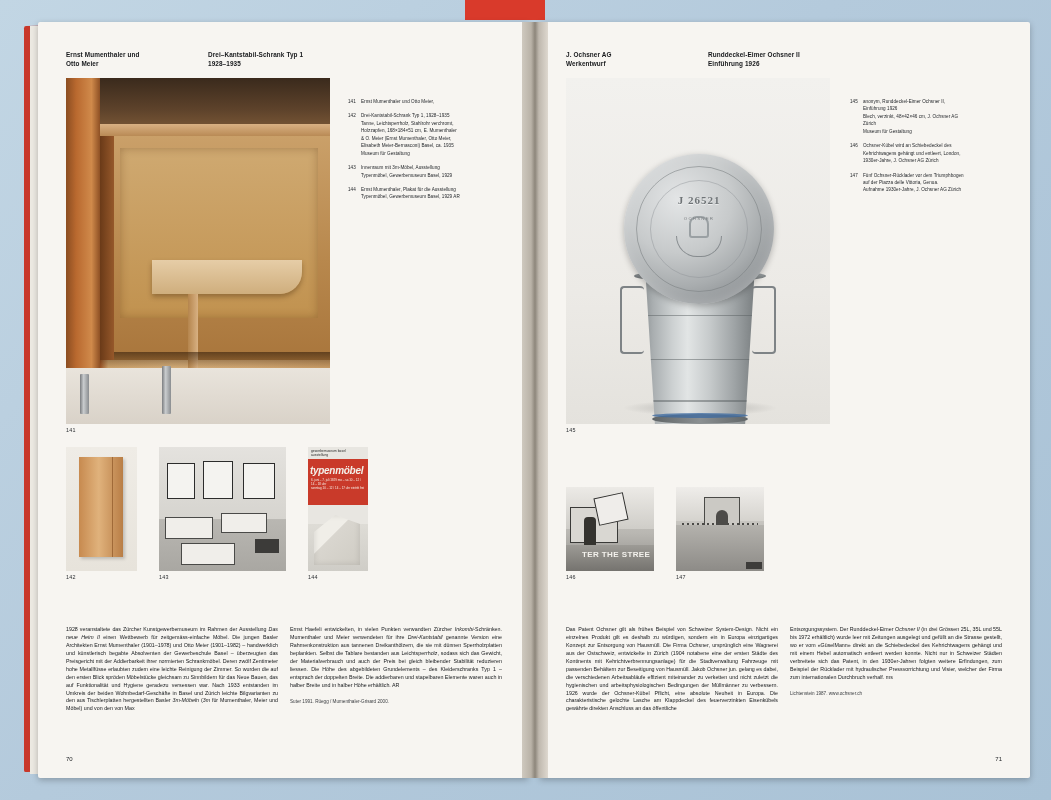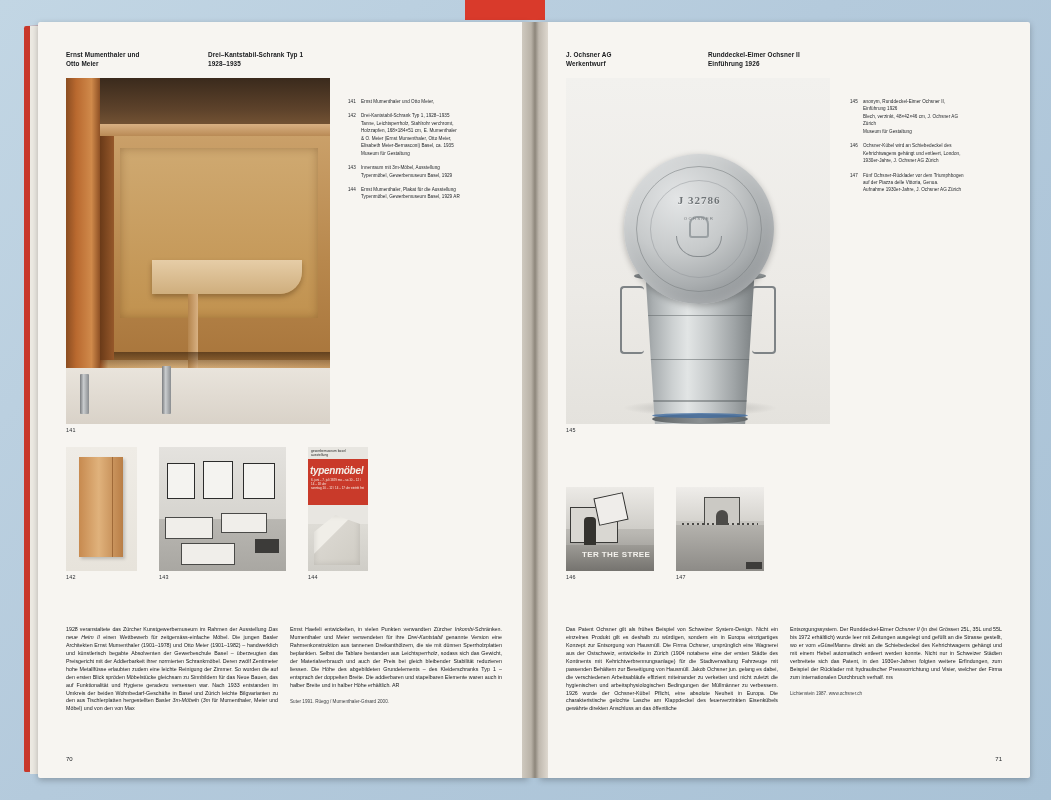--- a/index.html
+++ b/index.html
@@ -530,21 +530,21 @@
           <div class="b-band" style="top:54%"></div>
           <div class="b-band" style="top:80%"></div>
         </div>
         <div class="b-rim"></div>
         <div class="b-bottom"></div>
         <div class="b-blue"></div>
         <div class="lid">
           <div class="lid-ring"></div>
           <div class="lid-ring2"></div>
           <div class="knob"></div>
-          <div class="lid-text">J 32786</div>
+          <div class="lid-text">J 26521</div>
           <div class="lid-text2">OCHSNER</div>
           <div class="lid-wreath"></div>
         </div>
       </div>
       <div class="figcap">145</div>
     </div>
 
     <div class="cap-col" style="left:310px; top:76px; width:152px;">
       <div class="cap-block">
         <div class="cap-num">145</div>

